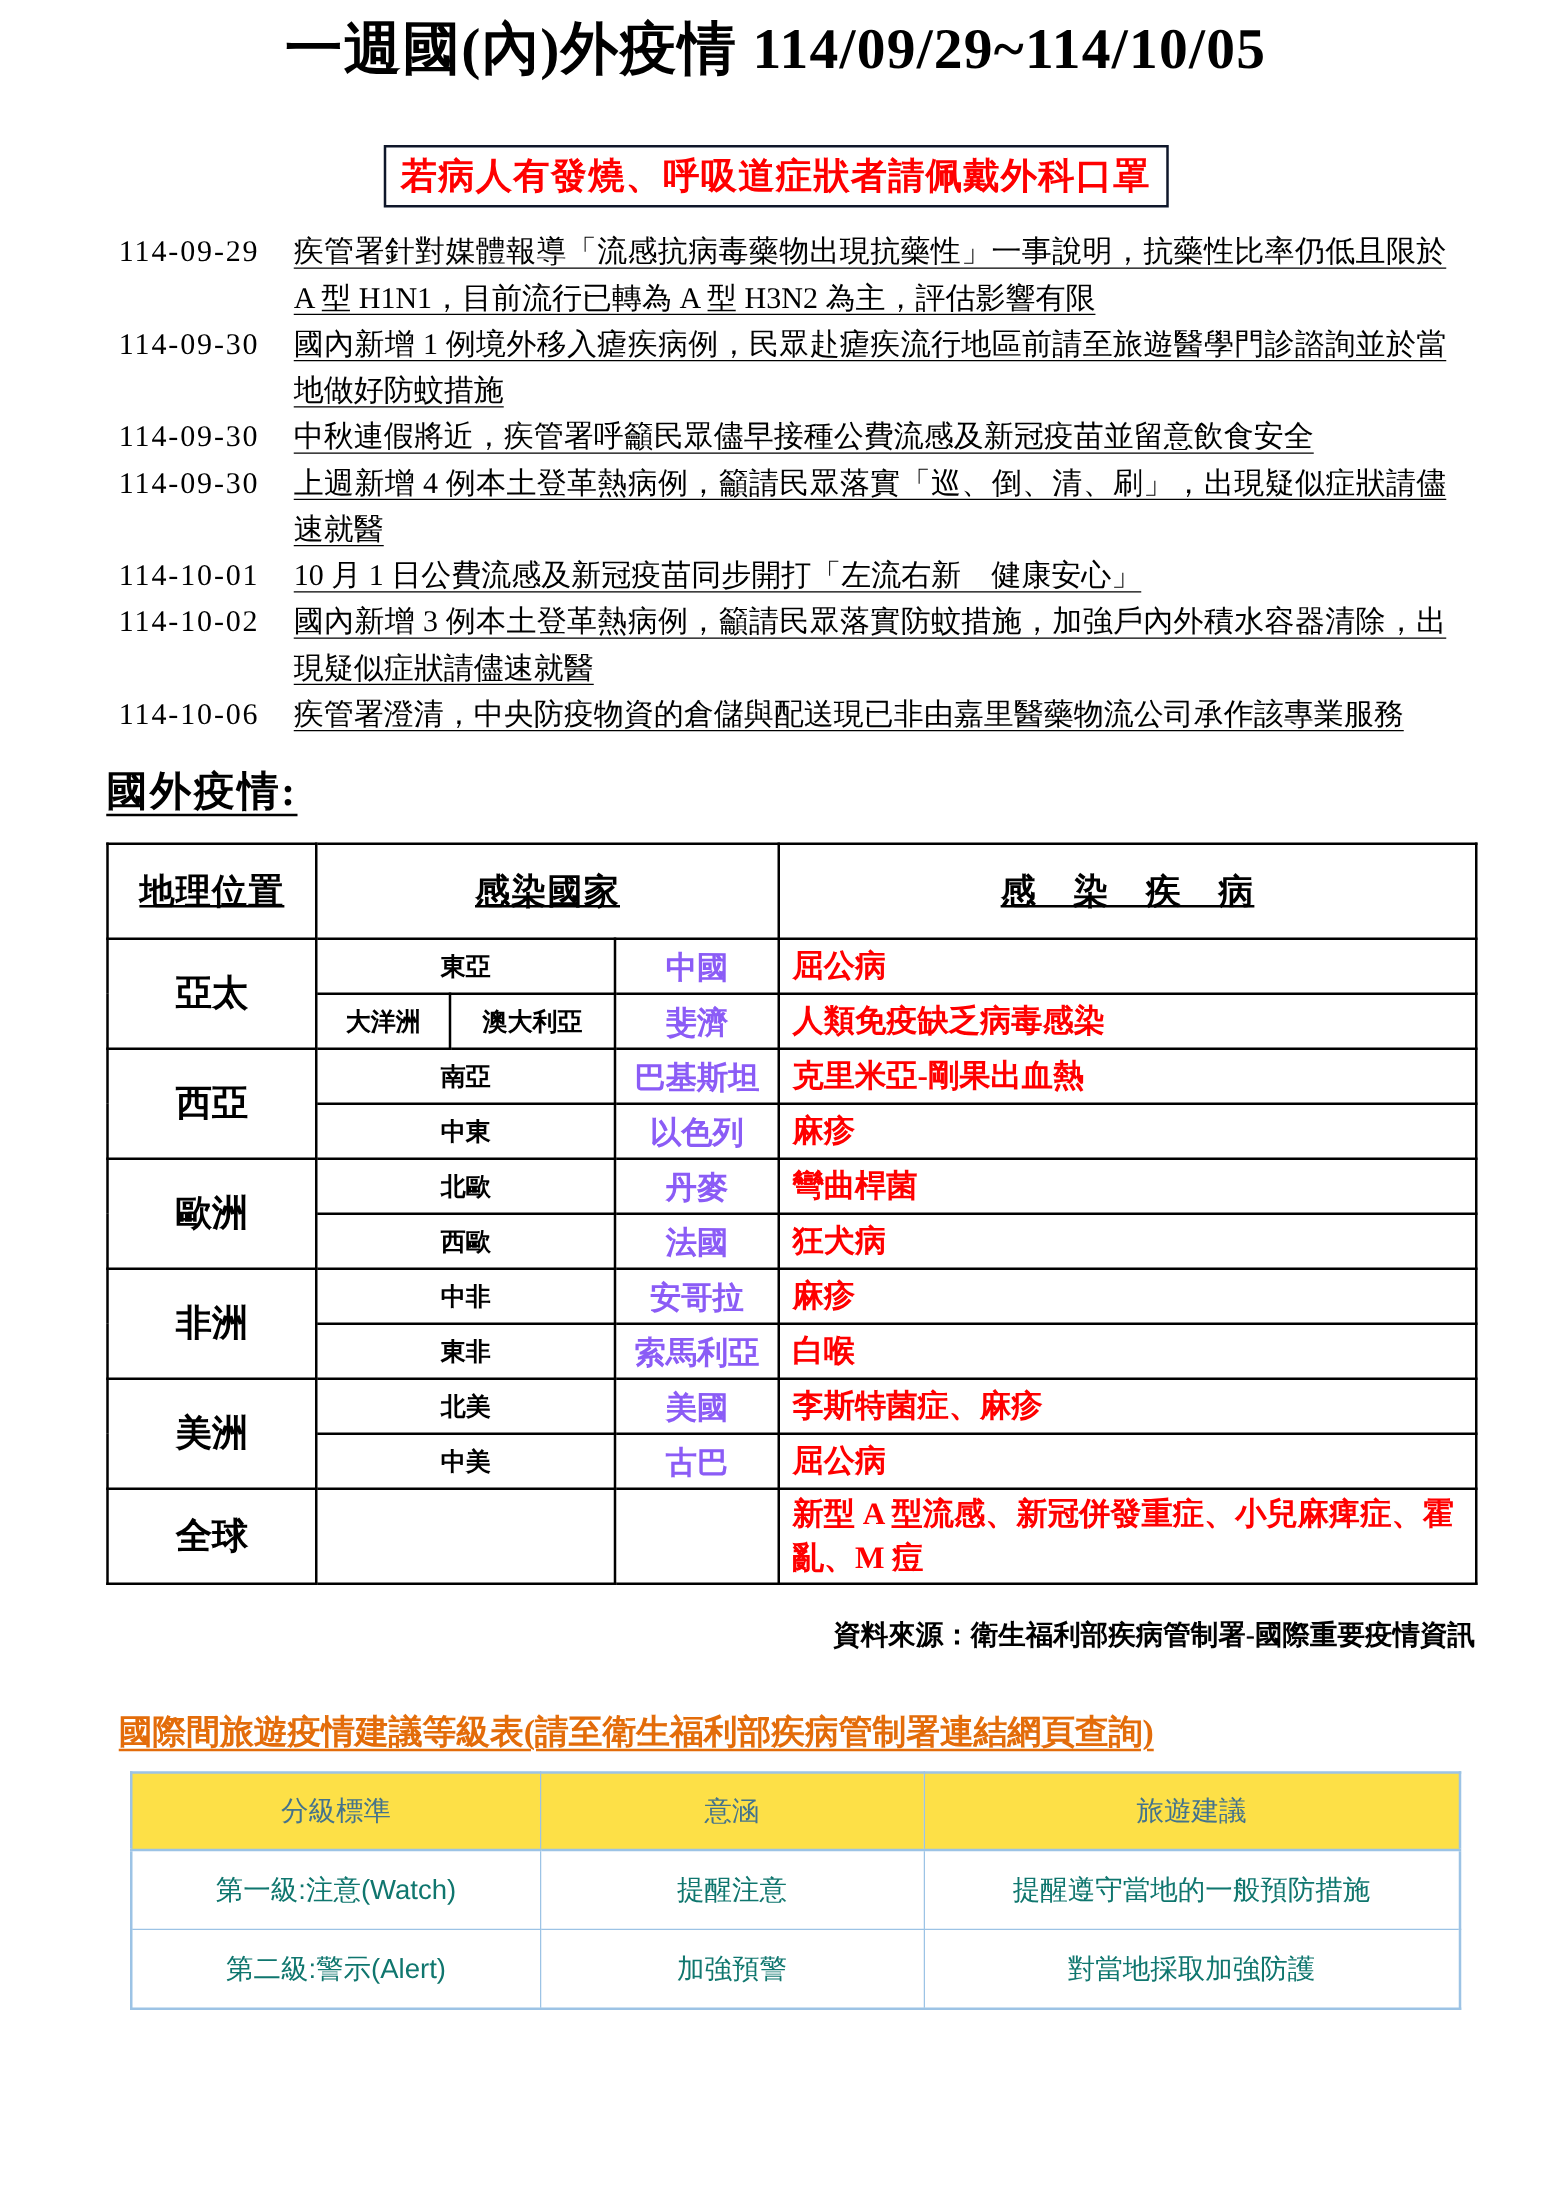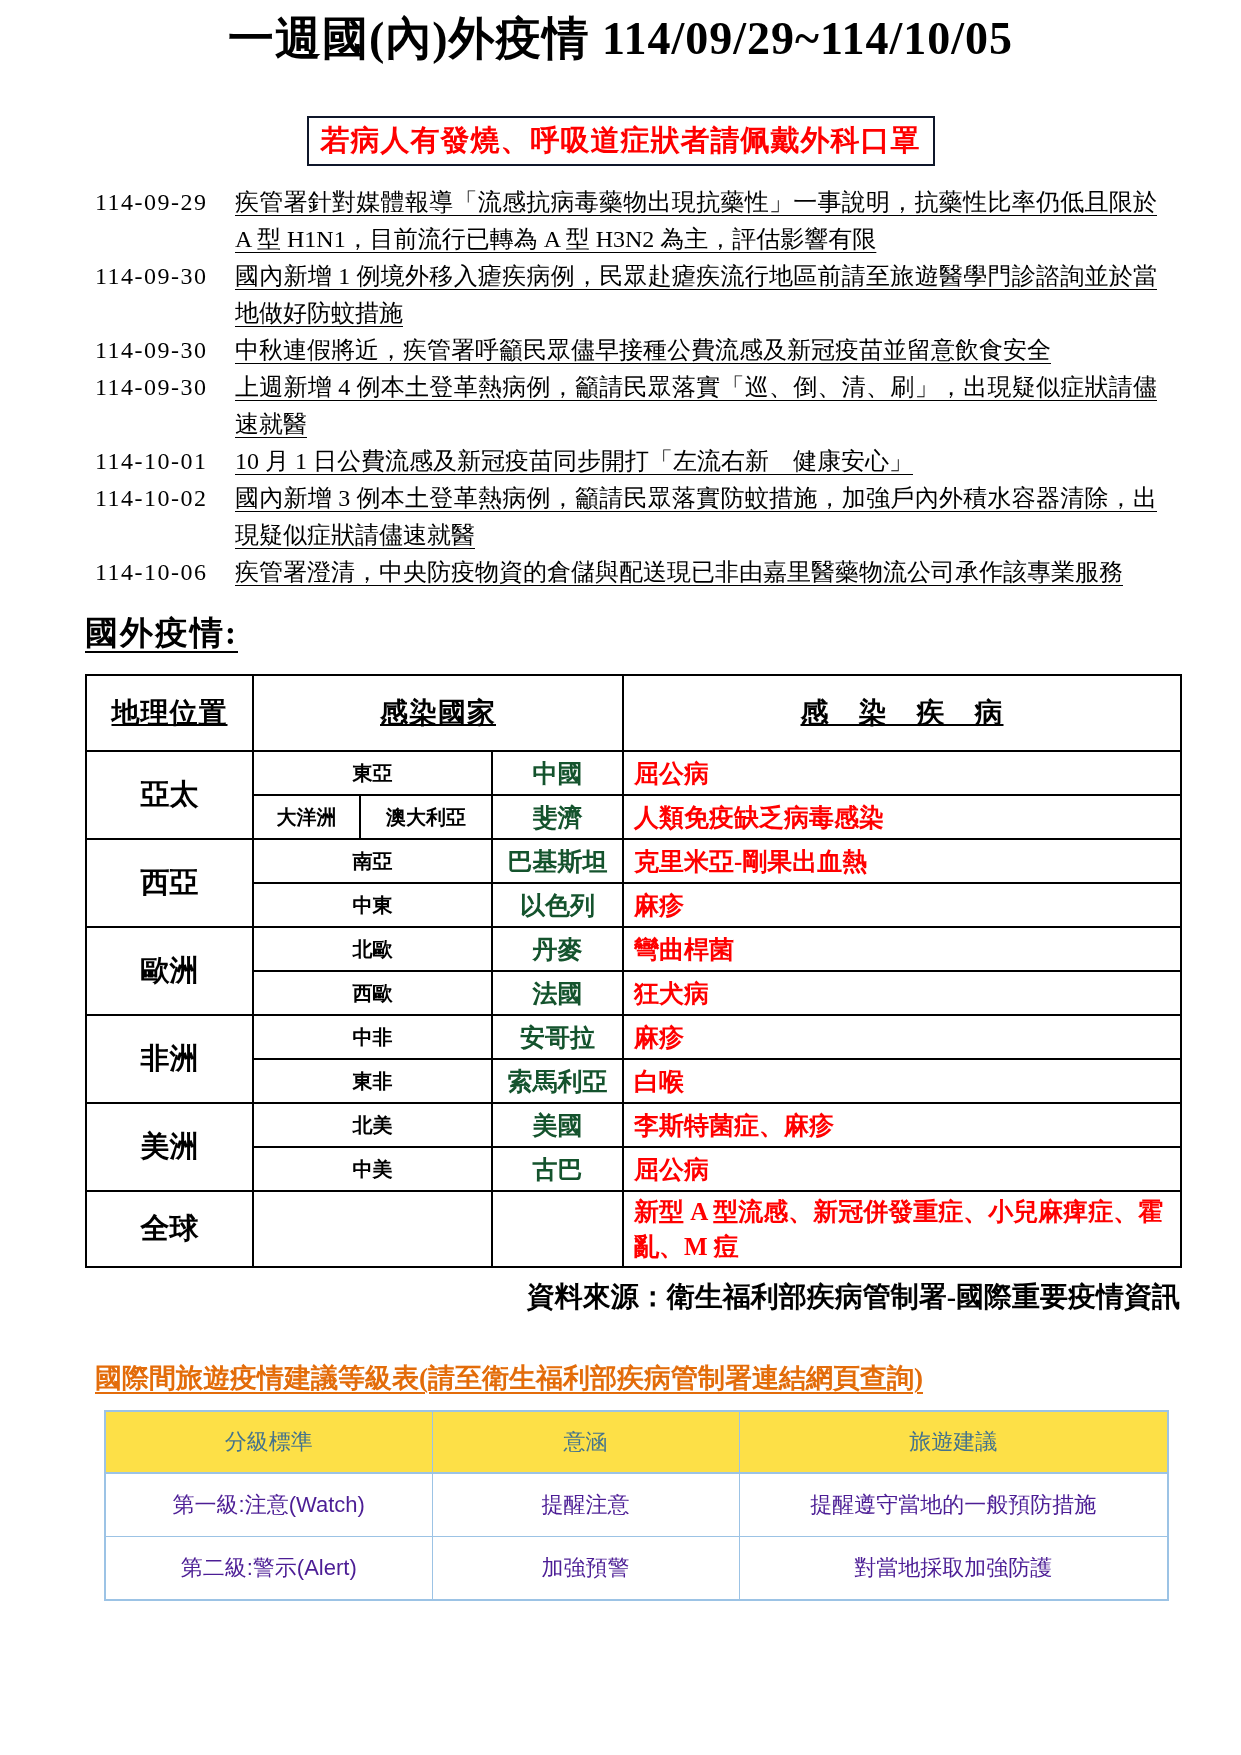--- a/index.html
+++ b/index.html
@@ -33,43 +33,43 @@
   }
 
   table.main-table {
     border-collapse:collapse; table-layout:fixed;
     margin:18px 0 0 85px; width:1095px;
   }
   table.main-table th, table.main-table td { border:2px solid #000; overflow:hidden; }
   table.main-table th { font-size:28px; font-weight:bold; height:72px; text-align:center; letter-spacing:1px;text-decoration:underline; }
   .region-cell { font-size:29px; font-weight:bold; text-align:center; }
   .sub-cell { font-size:20px; font-weight:bold; text-align:center; height:40px; }
-  .country-cell { color:#14532d; font-size:25px; font-weight:bold; text-align:center; }
+  .country-cell { color:#8b5cf6; font-size:25px; font-weight:bold; text-align:center; }
   .disease-cell { color:#ff0000; font-size:25px; font-weight:bold; text-align:left; padding:2px 10px; line-height:35px; }
 
-  .source-note { width:1180px; text-align:right; margin-top:10px; font-size:28px; font-weight:bold; }
+  .source-note { width:1180px; text-align:right; margin-top:25px; font-size:22px; font-weight:bold; }
 
   .advisory-heading {
     margin:44px 0 0 95px; width:max-content; color:#e36c0a;
     font-size:27px; font-weight:bold;
     text-decoration:underline; text-underline-offset:5px; text-decoration-thickness:2px;
     cursor:pointer;
   }
   table.advisory-table {
     border-collapse:collapse; table-layout:fixed;
     margin:14px 0 0 104px; width:1063px;
     font-family:"Liberation Sans","DejaVu Sans",sans-serif;
     border:2px solid #9cc3e5;
   }
   table.advisory-table th {
     background:#fde047; color:#44738c; font-weight:normal; font-size:22px;
     height:58px; border:1px solid #9cc3e5; border-bottom:2px solid #9cc3e5; text-align:center;
   }
   table.advisory-table td {
-    color:#4c1d95; font-size:22px; height:60px; text-align:center; border:1px solid #9cc3e5;
+    color:#0f766e; font-size:22px; height:60px; text-align:center; border:1px solid #9cc3e5;
   }
 </style>
 </head>
 <body>
 
 <div class="page">
 
   <div class="title">一週國(內)外疫情 114/09/29~114/10/05</div>
 
   <div class="alert-box">

